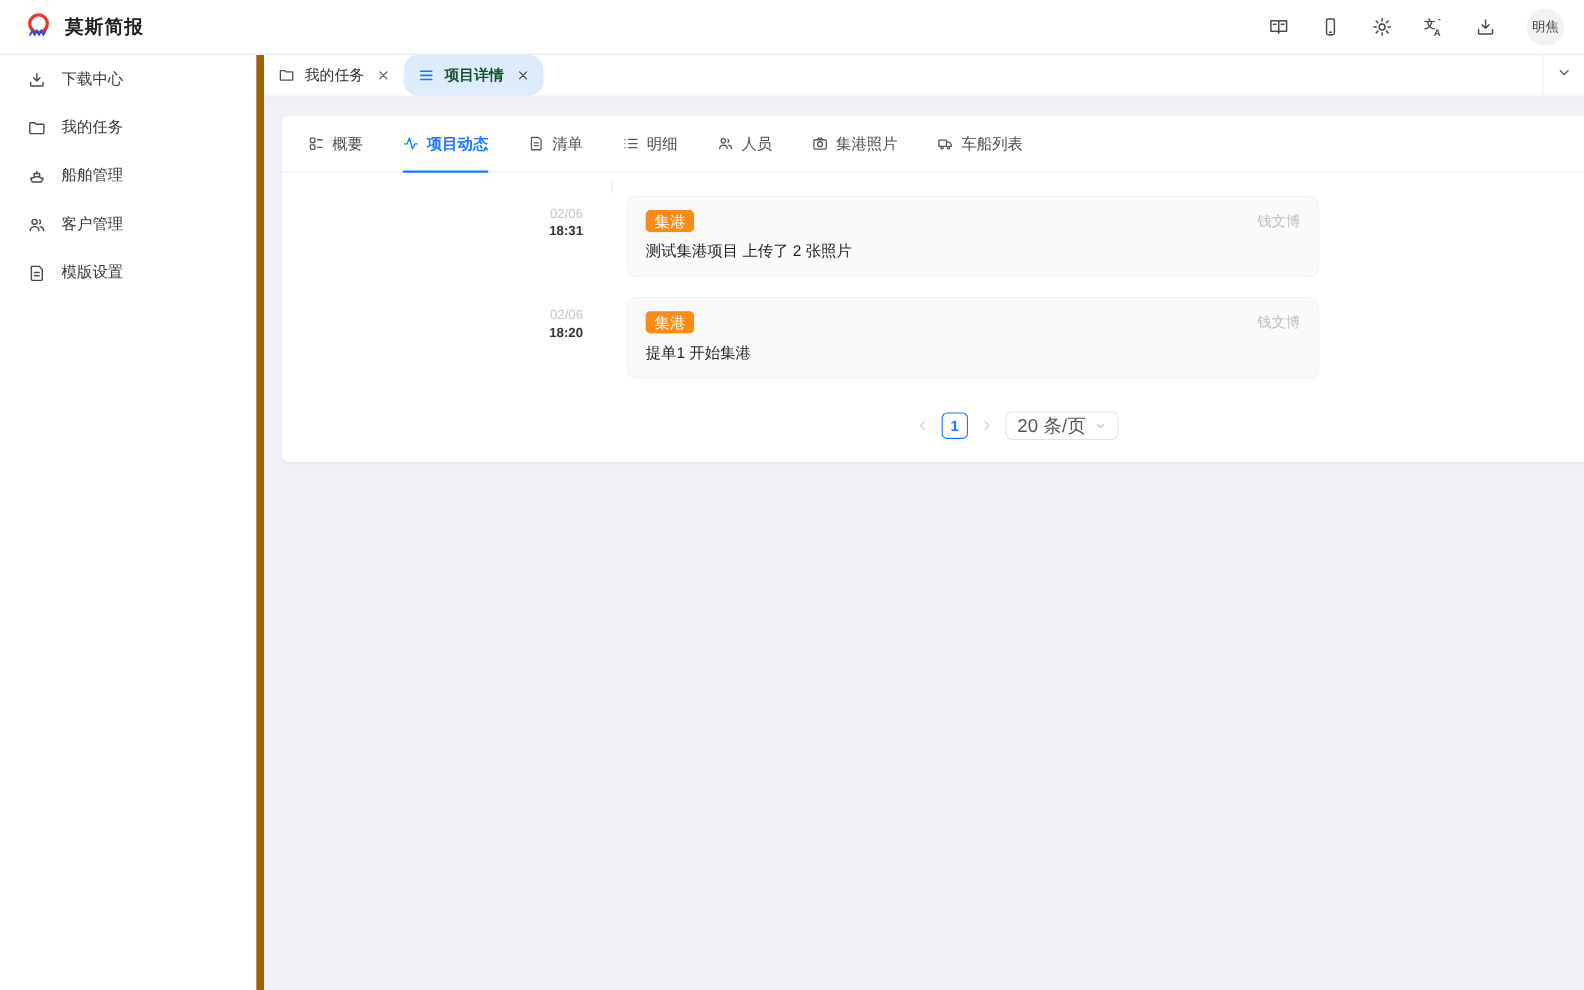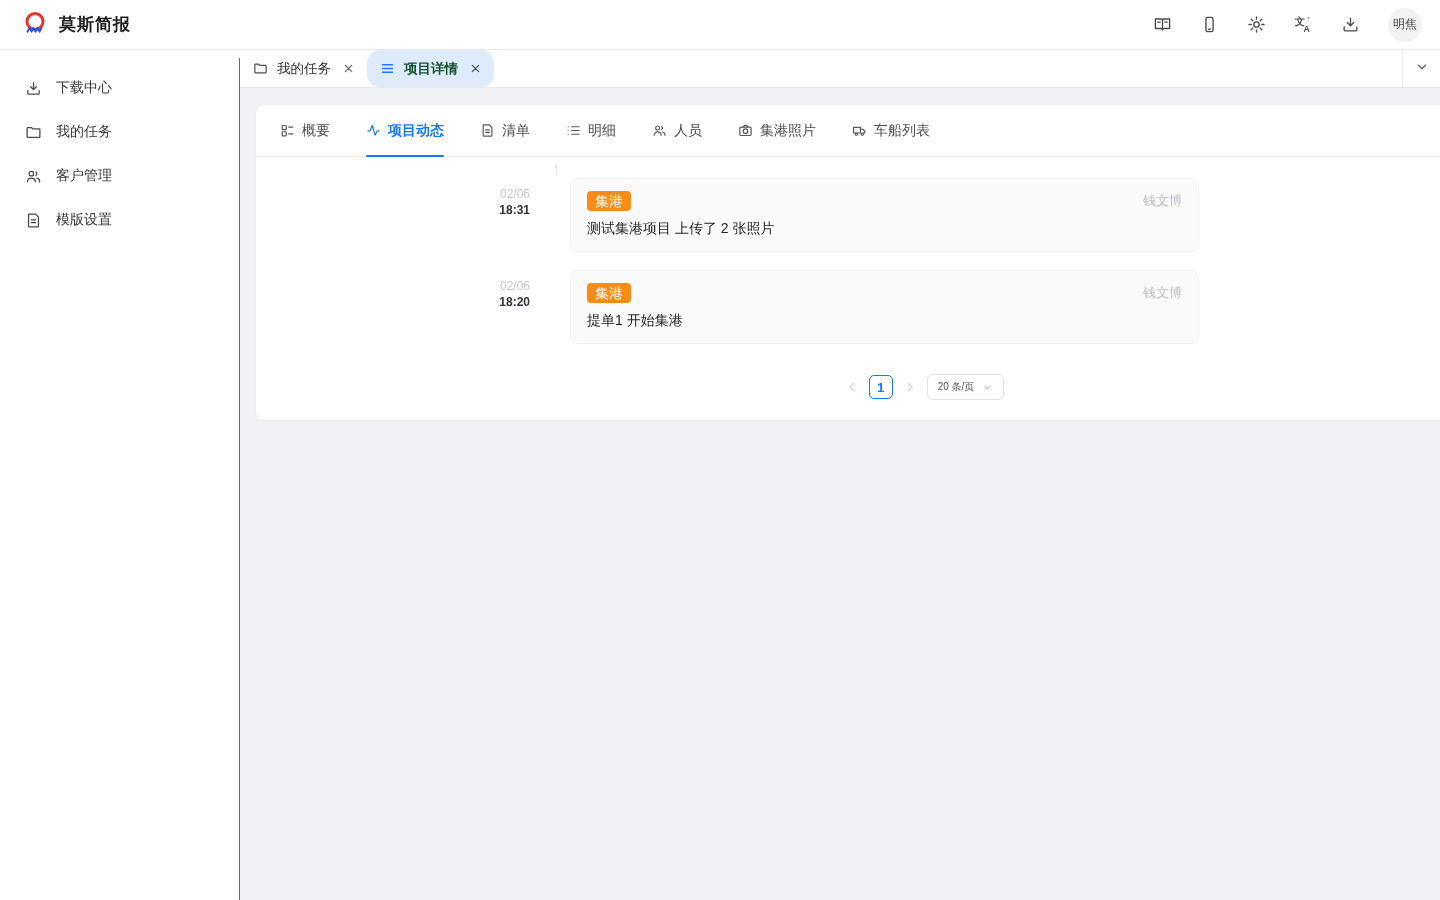--- a/index.html
+++ b/index.html
@@ -12,22 +12,22 @@
   .header-left { display:flex; align-items:center; gap:9px; }
   .logo { width:30px; height:30px; display:flex; align-items:center; justify-content:center; }
   .app-title { font-size:17px; font-weight:700; color:#1f1f1f; letter-spacing:1px; }
   .header-right { display:flex; align-items:center; gap:28px; }
   .hicon { width:19px; height:19px; color:#4a4a4a; cursor:pointer; display:flex; align-items:center; justify-content:center; }
   .hicon svg { width:19px; height:19px; display:block; }
   .avatar { width:34px; height:34px; border-radius:50%; background:#f2f2f2; color:#3d3d3d;
             font-size:12px; display:flex; align-items:center; justify-content:center; cursor:pointer; }
 
   
-  .sidebar { position:absolute; top:58px; left:0; width:240px; bottom:0; background:#fff;
-             border-right:1px solid #a16207; padding-top:8px;text-align:right; }
+  .sidebar { position:absolute; top:42px; left:0; width:240px; bottom:0; background:#fff;
+             border-right:7px solid #a16207; padding-top:8px;text-align:right; }
   .side-item { height:44px; display:flex; align-items:center; gap:14px; padding-left:25px;
                font-size:14px; color:#383838; cursor:pointer; }
   .side-item .icon { width:17px; height:17px; color:#4a4a4a; }
   .side-item .icon svg { width:17px; height:17px; display:block; }
 
   
   .tabbar { position:absolute; top:50px; left:240px; right:0; height:38px; background:#fff;
             border-bottom:1px solid #e8e8e8; display:flex; align-items:stretch; }
   .btab { display:flex; align-items:center; gap:9px; padding:0 13px; font-size:13.5px;
           color:#303030; cursor:pointer; }
@@ -74,21 +74,21 @@
   .tl-text { margin-top:9px; font-size:14px; font-weight:400; color:#1f1f1f; }
 
   
   .pagination { margin-top:30px; display:flex; align-items:center; justify-content:center; gap:8px; }
   .pg-arrow { width:18px; height:18px; color:#d4d4d4; display:flex; align-items:center; justify-content:center; cursor:default; }
   .pg-arrow svg { width:12px; height:12px; }
   .pg-num { min-width:24px; height:24px; border:1px solid #1677ff; border-radius:5px; color:#1677ff;
             font-size:13.5px; font-weight:600; display:flex; align-items:center; justify-content:center;
             background:#fff; cursor:pointer; padding:0 4px; }
   .pg-size { height:26px; border:1px solid #e3e3e3; border-radius:6px; background:#fff; display:flex;
-             align-items:center; gap:8px; padding:0 10px; font-size:10px; color:#555; cursor:pointer; }
+             align-items:center; gap:8px; padding:0 10px; font-size:17px; color:#555; cursor:pointer; }
   .pg-size svg { width:11px; height:11px; color:#c3c3c3; }
 </style>
 </head>
 <body>
 
 <header class="header">
   <div class="header-left">
     <span class="logo">
       <svg viewBox="0 0 30 30" fill="none">
           <circle cx="15" cy="11.5" r="8" stroke="#e8382d" stroke-width="3"></circle>
@@ -143,20 +143,29 @@
     </span>
     <span>下载中心</span>
   </div>
   <div class="side-item">
     <span class="icon">
       <svg viewBox="0 0 24 24" fill="none" stroke="currentColor" stroke-width="1.8" stroke-linecap="round" stroke-linejoin="round">
           <path d="M3 6a1 1 0 0 1 1-1h5l2 2h9a1 1 0 0 1 1 1v10a1 1 0 0 1-1 1H4a1 1 0 0 1-1-1z"></path>
         </svg>
     </span>
     <span>我的任务</span>
+  </div>
+  <div class="side-item">
+    <span class="icon">
+      <svg viewBox="0 0 24 24" fill="none" stroke="currentColor" stroke-width="1.8" stroke-linecap="round" stroke-linejoin="round">
+          <path d="M4 14.5l8-2.8 8 2.8-2.2 4.5H6.2z"></path>
+          <path d="M8.5 12V8h7v4M12 8V5.5"></path>
+        </svg>
+    </span>
+    <span>船舶管理</span>
   </div>
   <div class="side-item">
     <span class="icon">
       <svg viewBox="0 0 24 24" fill="none" stroke="currentColor" stroke-width="1.8" stroke-linecap="round" stroke-linejoin="round">
           <circle cx="9" cy="8" r="3.2"></circle>
           <path d="M3.5 19.5c0-3.2 2.4-5.3 5.5-5.3s5.5 2.1 5.5 5.3"></path>
           <path d="M15.5 5.6a3.2 3.2 0 0 1 0 5"></path>
           <path d="M16.8 14.4c2.4.4 3.9 2.3 3.9 5"></path>
         </svg>
     </span>

